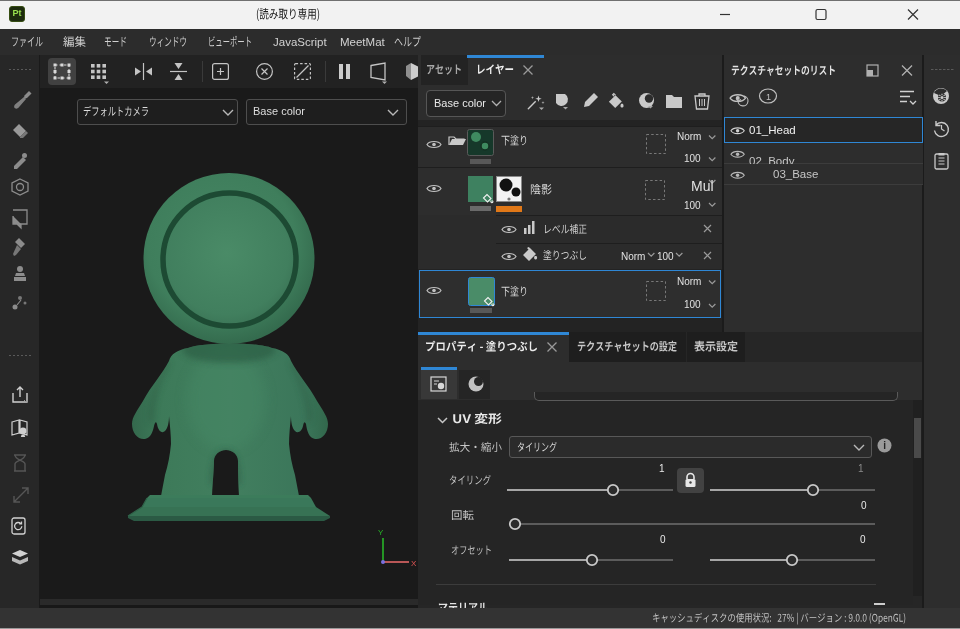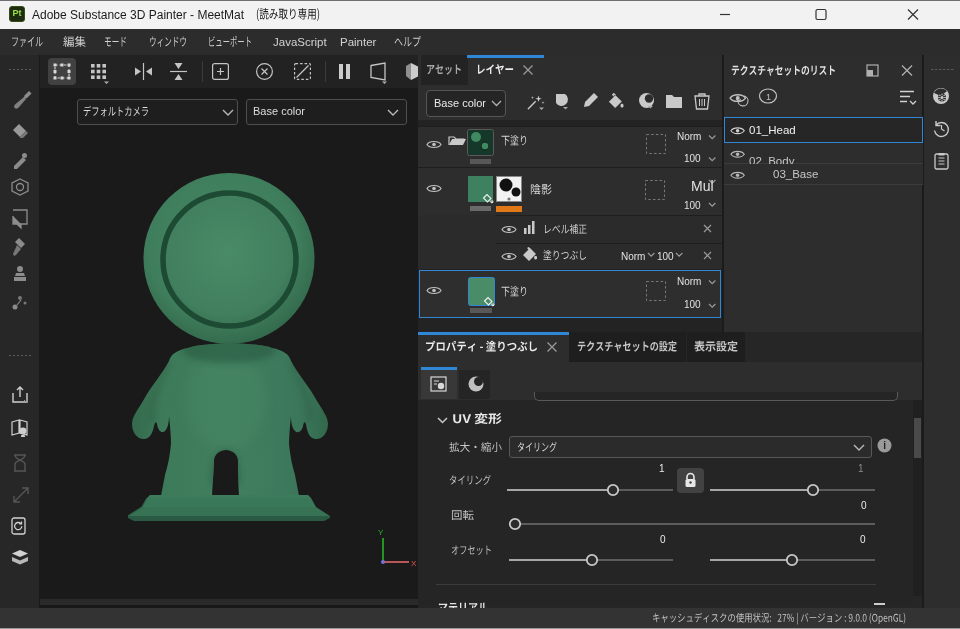--- a/index.html
+++ b/index.html
@@ -4,21 +4,20 @@
 *{box-sizing:border-box;font-family:"Liberation Sans",sans-serif}
 .abs{position:absolute}
 .j{position:absolute;overflow:visible}
 #win{position:relative;width:960px;height:629px;background:#181818;overflow:hidden}
 .lat{position:absolute;white-space:pre;color:#d6d6d6}
 </style></head><body>
 <div id="win">
 <div class="abs" style="left:0;top:0;width:960px;height:29px;background:#f2f2f2;border-top:1px solid #707070"></div>
 <div class="abs" style="left:9px;top:6px;width:16px;height:16px;background:#1d2b0e;border:1px solid #364d12;border-radius:3px"></div>
 <div class="lat" style="left:9px;top:8px;width:16px;text-align:center;font-size:9px;font-weight:bold;color:#99e04e">Pt</div>
-<div class="lat" style="left:32px;top:7.5px;font-size:12px;color:#1b1b1b">Adobe Substance 3D Painter - MeetMat </div>
 <svg class="j" style="left:256px;top:6.5px" width="65" height="17">
       <path transform="translate(0,11.50) scale(0.7669,1)" d="M2.99 2.46Q2.13 1.05 1.64 -0.5Q1.15 -2.04 1.15 -3.88Q1.15 -5.73 1.64 -7.27Q2.13 -8.82 2.99 -10.23L3.69 -9.9Q2.89 -8.57 2.49 -7.02Q2.1 -5.48 2.1 -3.88Q2.1 -2.29 2.49 -0.74Q2.89 0.8 3.69 2.13Z M9.21 -5.7H16.07V-3.49H15.2V-4.93H10.06V-3.49H9.21ZM13.21 -4.1H14.1V-0.34Q14.1 -0.11 14.15 -0.05Q14.2 0.01 14.4 0.01Q14.46 0.01 14.63 0.01Q14.8 0.01 14.98 0.01Q15.15 0.01 15.23 0.01Q15.37 0.01 15.43 -0.1Q15.5 -0.21 15.53 -0.56Q15.56 -0.92 15.58 -1.64Q15.67 -1.57 15.81 -1.49Q15.95 -1.42 16.1 -1.37Q16.25 -1.32 16.37 -1.28Q16.34 -0.44 16.24 0.03Q16.13 0.49 15.91 0.67Q15.69 0.85 15.32 0.85Q15.26 0.85 15.11 0.85Q14.96 0.85 14.8 0.85Q14.63 0.85 14.49 0.85Q14.34 0.85 14.28 0.85Q13.85 0.85 13.62 0.75Q13.39 0.64 13.3 0.38Q13.21 0.12 13.21 -0.34ZM11.06 -4.11H11.94Q11.9 -3.1 11.78 -2.3Q11.65 -1.49 11.36 -0.87Q11.08 -0.25 10.56 0.22Q10.04 0.69 9.2 1.02Q9.16 0.91 9.06 0.77Q8.97 0.63 8.86 0.49Q8.75 0.36 8.66 0.28Q9.41 0.01 9.87 -0.38Q10.33 -0.77 10.58 -1.3Q10.82 -1.84 10.93 -2.53Q11.03 -3.22 11.06 -4.11ZM9.27 -9.37H16.02V-8.58H9.27ZM9.67 -7.41H15.65V-6.62H9.67ZM12.12 -10.51H13.04V-7.01H12.12ZM5.24 -6.72H8.62V-5.97H5.24ZM5.31 -10.06H8.57V-9.31H5.31ZM5.24 -5.05H8.62V-4.3H5.24ZM4.71 -8.42H8.97V-7.64H4.71ZM5.68 -3.36H8.62V0.28H5.68V-0.49H7.83V-2.59H5.68ZM5.22 -3.36H6.02V0.86H5.22Z M19.52 -9.17Q19.76 -9.15 20.01 -9.14Q20.26 -9.13 20.46 -9.13Q20.7 -9.13 21.1 -9.14Q21.49 -9.16 21.91 -9.18Q22.34 -9.2 22.71 -9.22Q23.09 -9.24 23.28 -9.25Q23.46 -9.27 23.62 -9.3Q23.78 -9.34 23.9 -9.38L24.53 -8.88Q24.44 -8.78 24.36 -8.68Q24.28 -8.58 24.2 -8.46Q24 -8.14 23.73 -7.55Q23.45 -6.96 23.14 -6.26Q22.83 -5.57 22.54 -4.92Q22.35 -4.5 22.13 -4.01Q21.92 -3.51 21.69 -3.01Q21.46 -2.5 21.25 -2.07Q21.03 -1.63 20.82 -1.34Q20.49 -0.86 20.11 -0.67Q19.74 -0.47 19.25 -0.47Q18.55 -0.47 18.09 -0.94Q17.63 -1.4 17.63 -2.18Q17.63 -2.89 17.94 -3.49Q18.26 -4.1 18.83 -4.55Q19.4 -5.01 20.2 -5.25Q20.99 -5.5 21.94 -5.5Q22.99 -5.5 23.97 -5.26Q24.95 -5.01 25.81 -4.63Q26.67 -4.25 27.37 -3.83Q28.08 -3.41 28.58 -3.04L28.12 -1.98Q27.57 -2.45 26.87 -2.92Q26.18 -3.39 25.37 -3.78Q24.56 -4.17 23.66 -4.4Q22.76 -4.63 21.79 -4.63Q20.76 -4.63 20.03 -4.29Q19.3 -3.95 18.92 -3.42Q18.54 -2.89 18.54 -2.32Q18.54 -1.9 18.76 -1.68Q18.99 -1.46 19.28 -1.46Q19.5 -1.46 19.68 -1.56Q19.85 -1.66 20.04 -1.9Q20.24 -2.16 20.44 -2.54Q20.63 -2.91 20.83 -3.35Q21.03 -3.79 21.23 -4.24Q21.42 -4.69 21.59 -5.08Q21.85 -5.63 22.11 -6.21Q22.37 -6.8 22.62 -7.35Q22.87 -7.91 23.08 -8.35Q22.9 -8.34 22.55 -8.33Q22.21 -8.31 21.81 -8.29Q21.42 -8.27 21.06 -8.26Q20.7 -8.24 20.49 -8.23Q20.29 -8.21 20.04 -8.19Q19.79 -8.17 19.56 -8.14ZM27.33 -6.43Q27.26 -5.1 27.07 -4.01Q26.87 -2.92 26.45 -2.05Q26.04 -1.18 25.33 -0.48Q24.61 0.21 23.52 0.75L22.7 0.07Q23.8 -0.4 24.49 -1.04Q25.18 -1.68 25.56 -2.43Q25.93 -3.17 26.09 -3.93Q26.26 -4.7 26.31 -5.39Q26.33 -5.67 26.33 -5.97Q26.33 -6.28 26.31 -6.54Z M35.61 -8.78H40.23V-7.86H35.61ZM29.82 -9.72H35.93V-8.84H29.82ZM31.28 -7.18H34.53V-6.32H31.28ZM31.28 -4.58H34.53V-3.73H31.28ZM39.95 -8.78H40.12L40.29 -8.81L40.89 -8.65Q40.59 -6.15 39.88 -4.32Q39.16 -2.48 38.11 -1.22Q37.05 0.04 35.7 0.82Q35.59 0.64 35.42 0.41Q35.24 0.18 35.09 0.06Q36.33 -0.59 37.33 -1.77Q38.33 -2.96 39.01 -4.66Q39.69 -6.36 39.95 -8.56ZM36.75 -7.82Q37.09 -6.01 37.7 -4.46Q38.31 -2.91 39.23 -1.74Q40.16 -0.58 41.44 0.09Q41.34 0.17 41.21 0.31Q41.08 0.45 40.97 0.6Q40.86 0.74 40.79 0.86Q39.43 0.1 38.47 -1.15Q37.51 -2.39 36.88 -4.03Q36.25 -5.68 35.86 -7.64ZM30.79 -9.39H31.69V-1.27H30.79ZM34.14 -9.39H35.05V0.97H34.14ZM29.56 -1.54Q30.18 -1.62 30.99 -1.73Q31.79 -1.84 32.7 -1.97Q33.6 -2.1 34.51 -2.23L34.56 -1.37Q33.27 -1.16 31.99 -0.96Q30.71 -0.75 29.74 -0.61Z M45.96 -9.86Q45.86 -9.52 45.77 -9.06Q45.68 -8.6 45.6 -8.11Q45.52 -7.61 45.46 -7.16Q45.41 -6.71 45.38 -6.38Q45.58 -6.87 45.9 -7.37Q46.23 -7.87 46.68 -8.29Q47.12 -8.7 47.65 -8.97Q48.18 -9.23 48.78 -9.23Q49.61 -9.23 50.25 -8.7Q50.9 -8.17 51.26 -7.21Q51.63 -6.25 51.63 -4.94Q51.63 -3.64 51.24 -2.68Q50.86 -1.73 50.15 -1.07Q49.45 -0.41 48.48 0.01Q47.51 0.42 46.36 0.63L45.76 -0.27Q46.78 -0.43 47.66 -0.74Q48.54 -1.04 49.2 -1.57Q49.86 -2.1 50.23 -2.93Q50.6 -3.75 50.6 -4.92Q50.6 -5.91 50.38 -6.68Q50.16 -7.45 49.72 -7.88Q49.28 -8.32 48.61 -8.32Q48.03 -8.32 47.49 -7.95Q46.94 -7.57 46.5 -6.98Q46.06 -6.38 45.79 -5.7Q45.51 -5.02 45.45 -4.41Q45.41 -4.05 45.41 -3.7Q45.41 -3.34 45.48 -2.87L44.51 -2.8Q44.47 -3.15 44.42 -3.67Q44.38 -4.18 44.38 -4.78Q44.38 -5.23 44.42 -5.77Q44.46 -6.31 44.51 -6.87Q44.57 -7.42 44.64 -7.94Q44.71 -8.45 44.76 -8.83Q44.81 -9.11 44.83 -9.38Q44.85 -9.65 44.86 -9.9Z M54.87 -2.78H66.09V-1.97H54.87ZM55.18 -9.49H65.81V-8.7H55.18ZM62.33 -3.9H63.25V0.01Q63.25 0.4 63.14 0.6Q63.03 0.81 62.72 0.9Q62.41 1 61.88 1.02Q61.35 1.04 60.55 1.04Q60.52 0.84 60.43 0.62Q60.34 0.39 60.24 0.21Q60.66 0.21 61.03 0.22Q61.4 0.23 61.67 0.23Q61.94 0.22 62.05 0.22Q62.22 0.21 62.27 0.16Q62.33 0.11 62.33 -0.02ZM59.97 -10.48H60.9V-4.1H59.97ZM56.78 -1.33 57.47 -1.84Q57.85 -1.6 58.23 -1.3Q58.61 -0.99 58.94 -0.69Q59.27 -0.39 59.47 -0.13L58.73 0.45Q58.54 0.18 58.22 -0.13Q57.89 -0.45 57.52 -0.76Q57.14 -1.08 56.78 -1.33ZM56.98 -5.47V-4.44H63.98V-5.47ZM56.98 -7.15V-6.13H63.98V-7.15ZM56.1 -7.85H64.9V-3.75H56.1Z M69.17 -9.62H77.26V-8.72H69.17ZM69.17 -6.71H77.24V-5.82H69.17ZM69.1 -3.72H77.26V-2.83H69.1ZM68.64 -9.62H69.56V-5.09Q69.56 -4.38 69.5 -3.56Q69.44 -2.75 69.27 -1.92Q69.1 -1.09 68.76 -0.32Q68.42 0.44 67.85 1.06Q67.78 0.97 67.65 0.84Q67.51 0.72 67.37 0.61Q67.23 0.5 67.13 0.45Q67.65 -0.14 67.95 -0.83Q68.26 -1.51 68.4 -2.24Q68.55 -2.97 68.6 -3.7Q68.64 -4.43 68.64 -5.09ZM76.88 -9.62H77.81V-0.28Q77.81 0.18 77.68 0.42Q77.55 0.66 77.24 0.78Q76.93 0.89 76.36 0.92Q75.8 0.94 74.91 0.93Q74.88 0.75 74.78 0.48Q74.68 0.21 74.58 0.02Q75.03 0.04 75.43 0.04Q75.84 0.05 76.14 0.04Q76.43 0.04 76.55 0.04Q76.74 0.03 76.81 -0.04Q76.88 -0.1 76.88 -0.28ZM72.57 -9.28H73.51V0.88H72.57Z M80.46 2.46 79.75 2.13Q80.56 0.8 80.96 -0.74Q81.36 -2.29 81.36 -3.88Q81.36 -5.48 80.96 -7.02Q80.56 -8.57 79.75 -9.9L80.46 -10.23Q81.33 -8.82 81.82 -7.27Q82.31 -5.73 82.31 -3.88Q82.31 -2.04 81.82 -0.5Q81.33 1.05 80.46 2.46Z" fill="#1b1b1b"></path>
     </svg>
 <svg class="abs" style="left:700px;top:0" width="260" height="29">
 <path d="M20 14.5h10" stroke="#333" stroke-width="1.2" fill="none"></path>
 <rect x="116" y="9.5" width="10" height="10" rx="1.5" stroke="#333" stroke-width="1.2" fill="none"></rect>
 <path d="M208 9.5l10 10M218 9.5l-10 10" stroke="#333" stroke-width="1.2" fill="none"></path>
 </svg>
 <div class="abs" style="left:0;top:29px;width:960px;height:26px;background:#2c2c2c"></div>
 <svg class="j" style="left:11px;top:35px" width="33" height="16">
@@ -30,21 +29,21 @@
 <svg class="j" style="left:104px;top:35px" width="24" height="16">
       <path transform="translate(0,11.04) scale(0.6389,1)" d="M2.17 -8.52Q2.41 -8.51 2.68 -8.49Q2.95 -8.47 3.26 -8.47Q3.47 -8.47 3.91 -8.47Q4.34 -8.47 4.91 -8.47Q5.48 -8.47 6.09 -8.47Q6.71 -8.47 7.28 -8.47Q7.86 -8.47 8.3 -8.47Q8.74 -8.47 8.96 -8.47Q9.26 -8.47 9.5 -8.49Q9.75 -8.5 9.95 -8.52V-7.56Q9.74 -7.57 9.51 -7.58Q9.28 -7.59 8.96 -7.59Q8.74 -7.59 8.29 -7.59Q7.83 -7.59 7.23 -7.59Q6.64 -7.59 6.01 -7.59Q5.38 -7.59 4.81 -7.59Q4.24 -7.59 3.83 -7.59Q3.41 -7.59 3.26 -7.59Q2.95 -7.59 2.68 -7.58Q2.41 -7.58 2.17 -7.56ZM5.84 -4.67Q5.84 -4.33 5.84 -3.89Q5.84 -3.46 5.84 -3.03Q5.84 -2.6 5.84 -2.25Q5.84 -1.91 5.84 -1.74Q5.84 -1.29 6.19 -1.04Q6.54 -0.78 7.37 -0.78Q8.22 -0.78 8.99 -0.82Q9.75 -0.86 10.52 -0.94L10.46 0.06Q9.99 0.09 9.47 0.12Q8.94 0.15 8.37 0.16Q7.81 0.18 7.23 0.18Q6.33 0.18 5.8 -0.02Q5.28 -0.22 5.06 -0.59Q4.84 -0.95 4.84 -1.44Q4.84 -1.77 4.84 -2.18Q4.84 -2.59 4.84 -3.04Q4.84 -3.49 4.84 -3.92Q4.84 -4.35 4.84 -4.7Q4.84 -4.85 4.84 -5.17Q4.84 -5.49 4.84 -5.89Q4.84 -6.29 4.84 -6.68Q4.84 -7.08 4.84 -7.4Q4.84 -7.72 4.84 -7.87L5.84 -7.86Q5.84 -7.71 5.84 -7.38Q5.84 -7.05 5.84 -6.63Q5.84 -6.21 5.84 -5.79Q5.84 -5.38 5.84 -5.08Q5.84 -4.77 5.84 -4.67ZM1.38 -5.11Q1.63 -5.1 1.95 -5.08Q2.27 -5.06 2.51 -5.06Q2.7 -5.06 3.15 -5.06Q3.6 -5.06 4.22 -5.06Q4.84 -5.06 5.54 -5.06Q6.25 -5.06 6.94 -5.06Q7.64 -5.06 8.25 -5.06Q8.86 -5.06 9.29 -5.06Q9.72 -5.06 9.89 -5.06Q10.02 -5.06 10.2 -5.07Q10.38 -5.07 10.57 -5.08Q10.75 -5.09 10.88 -5.1L10.89 -4.12Q10.68 -4.14 10.4 -4.15Q10.11 -4.15 9.91 -4.15Q9.74 -4.15 9.3 -4.15Q8.87 -4.15 8.25 -4.15Q7.64 -4.15 6.94 -4.15Q6.24 -4.15 5.53 -4.15Q4.83 -4.15 4.21 -4.15Q3.6 -4.15 3.15 -4.15Q2.7 -4.15 2.51 -4.15Q2.29 -4.15 1.96 -4.14Q1.63 -4.13 1.38 -4.1Z M13.22 -5.2Q13.4 -5.18 13.67 -5.17Q13.93 -5.15 14.25 -5.14Q14.56 -5.13 14.9 -5.13Q15.08 -5.13 15.49 -5.13Q15.89 -5.13 16.43 -5.13Q16.97 -5.13 17.57 -5.13Q18.18 -5.13 18.79 -5.13Q19.4 -5.13 19.94 -5.13Q20.48 -5.13 20.88 -5.13Q21.28 -5.13 21.47 -5.13Q21.92 -5.13 22.25 -5.16Q22.57 -5.18 22.77 -5.2V-4.02Q22.58 -4.04 22.23 -4.06Q21.88 -4.07 21.48 -4.07Q21.29 -4.07 20.88 -4.07Q20.47 -4.07 19.94 -4.07Q19.4 -4.07 18.79 -4.07Q18.18 -4.07 17.58 -4.07Q16.97 -4.07 16.43 -4.07Q15.89 -4.07 15.49 -4.07Q15.09 -4.07 14.9 -4.07Q14.4 -4.07 13.95 -4.06Q13.51 -4.05 13.22 -4.02Z M31.88 -8.63Q32.03 -8.42 32.23 -8.11Q32.43 -7.79 32.63 -7.45Q32.83 -7.12 32.97 -6.83L32.28 -6.51Q32.13 -6.83 31.96 -7.15Q31.79 -7.46 31.6 -7.77Q31.41 -8.08 31.21 -8.34ZM33.32 -9.24Q33.49 -9.03 33.69 -8.72Q33.9 -8.41 34.1 -8.07Q34.31 -7.74 34.45 -7.46L33.78 -7.13Q33.62 -7.45 33.44 -7.76Q33.26 -8.07 33.07 -8.37Q32.87 -8.67 32.67 -8.93ZM27.66 -0.9Q27.66 -1.07 27.66 -1.58Q27.66 -2.08 27.66 -2.78Q27.66 -3.49 27.66 -4.26Q27.66 -5.04 27.66 -5.77Q27.66 -6.51 27.66 -7.07Q27.66 -7.63 27.66 -7.88Q27.66 -8.14 27.64 -8.5Q27.62 -8.85 27.57 -9.13H28.75Q28.72 -8.86 28.69 -8.51Q28.66 -8.15 28.66 -7.88Q28.66 -7.42 28.66 -6.76Q28.66 -6.1 28.66 -5.37Q28.66 -4.63 28.67 -3.9Q28.67 -3.18 28.67 -2.55Q28.67 -1.92 28.67 -1.48Q28.67 -1.04 28.67 -0.9Q28.67 -0.72 28.68 -0.46Q28.68 -0.2 28.71 0.06Q28.73 0.32 28.74 0.52H27.58Q27.62 0.23 27.64 -0.17Q27.66 -0.57 27.66 -0.9ZM28.45 -5.98Q29.04 -5.81 29.76 -5.57Q30.47 -5.32 31.21 -5.04Q31.95 -4.76 32.62 -4.48Q33.29 -4.2 33.79 -3.95L33.37 -2.93Q32.86 -3.21 32.21 -3.5Q31.57 -3.78 30.89 -4.05Q30.21 -4.33 29.58 -4.55Q28.94 -4.77 28.45 -4.92Z" fill="#d2d2d2"></path>
     </svg>
 <svg class="j" style="left:149px;top:35px" width="39" height="16">
       <path transform="translate(0,11.04) scale(0.6333,1)" d="M6.49 -9.61Q6.45 -9.34 6.44 -9.12Q6.42 -8.9 6.42 -8.71Q6.42 -8.57 6.42 -8.27Q6.42 -7.97 6.42 -7.65Q6.42 -7.33 6.42 -7.11H5.41Q5.41 -7.35 5.41 -7.67Q5.41 -7.99 5.41 -8.28Q5.41 -8.57 5.41 -8.71Q5.41 -8.9 5.39 -9.12Q5.38 -9.34 5.34 -9.61ZM10.58 -7.28Q10.54 -7.16 10.49 -6.94Q10.44 -6.73 10.41 -6.56Q10.35 -6.2 10.25 -5.76Q10.15 -5.31 10.01 -4.83Q9.86 -4.35 9.67 -3.87Q9.47 -3.39 9.23 -2.96Q8.78 -2.18 8.09 -1.51Q7.4 -0.85 6.49 -0.36Q5.58 0.13 4.48 0.44L3.7 -0.46Q4 -0.5 4.33 -0.59Q4.66 -0.69 4.94 -0.79Q5.55 -0.98 6.16 -1.33Q6.77 -1.69 7.3 -2.17Q7.83 -2.65 8.2 -3.21Q8.52 -3.72 8.76 -4.33Q8.99 -4.95 9.14 -5.57Q9.28 -6.19 9.34 -6.7H2.63Q2.63 -6.51 2.63 -6.21Q2.63 -5.91 2.63 -5.58Q2.63 -5.25 2.63 -4.97Q2.63 -4.7 2.63 -4.56Q2.63 -4.4 2.64 -4.19Q2.66 -3.98 2.67 -3.85H1.63Q1.65 -4.01 1.66 -4.22Q1.67 -4.44 1.67 -4.61Q1.67 -4.76 1.67 -5.04Q1.67 -5.32 1.67 -5.65Q1.67 -5.98 1.67 -6.27Q1.67 -6.56 1.67 -6.72Q1.67 -6.91 1.66 -7.18Q1.66 -7.45 1.63 -7.64Q1.89 -7.62 2.16 -7.61Q2.43 -7.59 2.75 -7.59H9.11Q9.45 -7.59 9.63 -7.62Q9.82 -7.65 9.93 -7.69Z M13.46 -3.09Q14.26 -3.28 15.07 -3.6Q15.88 -3.91 16.59 -4.26Q17.3 -4.61 17.79 -4.91Q18.36 -5.25 18.9 -5.68Q19.43 -6.11 19.89 -6.54Q20.34 -6.97 20.64 -7.35L21.39 -6.63Q21.05 -6.26 20.54 -5.81Q20.03 -5.36 19.43 -4.92Q18.83 -4.47 18.2 -4.09Q17.82 -3.86 17.33 -3.61Q16.84 -3.36 16.28 -3.11Q15.73 -2.86 15.12 -2.62Q14.52 -2.39 13.93 -2.2ZM17.68 -4.37 18.67 -4.61V-0.11Q18.67 0.06 18.68 0.27Q18.69 0.48 18.7 0.66Q18.71 0.83 18.73 0.93H17.63Q17.64 0.83 17.65 0.66Q17.66 0.48 17.67 0.27Q17.68 0.06 17.68 -0.11Z M26.72 -8.79Q27.04 -8.58 27.46 -8.26Q27.88 -7.95 28.32 -7.59Q28.76 -7.23 29.15 -6.9Q29.54 -6.57 29.78 -6.31L29.03 -5.55Q28.8 -5.79 28.44 -6.12Q28.08 -6.46 27.65 -6.82Q27.22 -7.18 26.8 -7.51Q26.38 -7.84 26.04 -8.06ZM25.7 -0.75Q26.74 -0.91 27.62 -1.19Q28.49 -1.46 29.21 -1.81Q29.92 -2.16 30.49 -2.51Q31.42 -3.09 32.2 -3.84Q32.97 -4.59 33.56 -5.39Q34.15 -6.19 34.5 -6.93L35.08 -5.9Q34.67 -5.16 34.07 -4.39Q33.47 -3.62 32.71 -2.92Q31.96 -2.21 31.04 -1.64Q30.45 -1.26 29.73 -0.9Q29.02 -0.54 28.17 -0.25Q27.33 0.05 26.32 0.23Z M43.88 -8.63Q44.03 -8.42 44.23 -8.11Q44.43 -7.79 44.63 -7.45Q44.83 -7.12 44.97 -6.83L44.28 -6.51Q44.13 -6.83 43.96 -7.15Q43.79 -7.46 43.6 -7.77Q43.41 -8.08 43.21 -8.34ZM45.32 -9.24Q45.49 -9.03 45.69 -8.72Q45.9 -8.41 46.1 -8.07Q46.31 -7.74 46.45 -7.46L45.78 -7.13Q45.62 -7.45 45.44 -7.76Q45.26 -8.07 45.07 -8.37Q44.87 -8.67 44.67 -8.93ZM39.66 -0.9Q39.66 -1.07 39.66 -1.58Q39.66 -2.08 39.66 -2.78Q39.66 -3.49 39.66 -4.26Q39.66 -5.04 39.66 -5.77Q39.66 -6.51 39.66 -7.07Q39.66 -7.63 39.66 -7.88Q39.66 -8.14 39.64 -8.5Q39.62 -8.85 39.57 -9.13H40.75Q40.72 -8.86 40.69 -8.51Q40.66 -8.15 40.66 -7.88Q40.66 -7.42 40.66 -6.76Q40.66 -6.1 40.66 -5.37Q40.66 -4.63 40.67 -3.9Q40.67 -3.18 40.67 -2.55Q40.67 -1.92 40.67 -1.48Q40.67 -1.04 40.67 -0.9Q40.67 -0.72 40.68 -0.46Q40.68 -0.2 40.71 0.06Q40.73 0.32 40.74 0.52H39.58Q39.62 0.23 39.64 -0.17Q39.66 -0.57 39.66 -0.9ZM40.45 -5.98Q41.04 -5.81 41.76 -5.57Q42.47 -5.32 43.21 -5.04Q43.95 -4.76 44.62 -4.48Q45.29 -4.2 45.79 -3.95L45.37 -2.93Q44.86 -3.21 44.21 -3.5Q43.57 -3.78 42.89 -4.05Q42.21 -4.33 41.58 -4.55Q40.94 -4.77 40.45 -4.92Z M54.49 -9.61Q54.45 -9.34 54.44 -9.12Q54.42 -8.9 54.42 -8.71Q54.42 -8.57 54.42 -8.27Q54.42 -7.97 54.42 -7.65Q54.42 -7.33 54.42 -7.11H53.41Q53.41 -7.35 53.41 -7.67Q53.41 -7.99 53.41 -8.28Q53.41 -8.57 53.41 -8.71Q53.41 -8.9 53.39 -9.12Q53.38 -9.34 53.34 -9.61ZM58.58 -7.28Q58.54 -7.16 58.49 -6.94Q58.44 -6.73 58.41 -6.56Q58.35 -6.2 58.25 -5.76Q58.15 -5.31 58.01 -4.83Q57.86 -4.35 57.67 -3.87Q57.47 -3.39 57.23 -2.96Q56.78 -2.18 56.09 -1.51Q55.4 -0.85 54.49 -0.36Q53.58 0.13 52.48 0.44L51.7 -0.46Q52 -0.5 52.33 -0.59Q52.66 -0.69 52.94 -0.79Q53.55 -0.98 54.16 -1.33Q54.77 -1.69 55.3 -2.17Q55.83 -2.65 56.2 -3.21Q56.52 -3.72 56.76 -4.33Q56.99 -4.95 57.14 -5.57Q57.28 -6.19 57.34 -6.7H50.63Q50.63 -6.51 50.63 -6.21Q50.63 -5.91 50.63 -5.58Q50.63 -5.25 50.63 -4.97Q50.63 -4.7 50.63 -4.56Q50.63 -4.4 50.64 -4.19Q50.66 -3.98 50.67 -3.85H49.63Q49.65 -4.01 49.66 -4.22Q49.67 -4.44 49.67 -4.61Q49.67 -4.76 49.67 -5.04Q49.67 -5.32 49.67 -5.65Q49.67 -5.98 49.67 -6.27Q49.67 -6.56 49.67 -6.72Q49.67 -6.91 49.66 -7.18Q49.66 -7.45 49.63 -7.64Q49.89 -7.62 50.16 -7.61Q50.43 -7.59 50.75 -7.59H57.11Q57.45 -7.59 57.63 -7.62Q57.82 -7.65 57.93 -7.69Z" fill="#d2d2d2"></path>
     </svg>
 <svg class="j" style="left:208px;top:35px" width="45" height="16">
       <path transform="translate(0,11.04) scale(0.6111,1)" d="M8.74 -9.4Q8.89 -9.19 9.07 -8.9Q9.25 -8.6 9.42 -8.3Q9.59 -8 9.72 -7.76L9.07 -7.47Q8.89 -7.83 8.62 -8.31Q8.34 -8.79 8.1 -9.13ZM10.05 -9.88Q10.22 -9.66 10.4 -9.36Q10.59 -9.07 10.77 -8.77Q10.95 -8.48 11.06 -8.25L10.41 -7.96Q10.22 -8.36 9.95 -8.81Q9.68 -9.27 9.42 -9.61ZM3.35 -9Q3.33 -8.79 3.31 -8.54Q3.28 -8.28 3.28 -8.03Q3.28 -7.88 3.28 -7.41Q3.28 -6.95 3.28 -6.3Q3.28 -5.66 3.28 -4.95Q3.28 -4.24 3.28 -3.58Q3.28 -2.92 3.28 -2.42Q3.28 -1.91 3.28 -1.69Q3.28 -1.24 3.49 -1.06Q3.69 -0.89 4.12 -0.8Q4.41 -0.76 4.84 -0.74Q5.27 -0.71 5.71 -0.71Q6.19 -0.71 6.74 -0.73Q7.3 -0.75 7.87 -0.8Q8.43 -0.85 8.94 -0.92Q9.45 -1 9.82 -1.1V0Q9.3 0.08 8.58 0.13Q7.85 0.19 7.09 0.22Q6.32 0.25 5.66 0.25Q5.13 0.25 4.62 0.22Q4.12 0.2 3.74 0.14Q3.05 0.01 2.68 -0.35Q2.31 -0.7 2.31 -1.43Q2.31 -1.72 2.31 -2.27Q2.31 -2.81 2.31 -3.51Q2.31 -4.2 2.31 -4.93Q2.31 -5.65 2.31 -6.3Q2.31 -6.94 2.31 -7.41Q2.31 -7.87 2.31 -8.03Q2.31 -8.18 2.3 -8.35Q2.29 -8.52 2.28 -8.69Q2.26 -8.87 2.23 -9ZM2.84 -5.22Q3.38 -5.34 4.04 -5.51Q4.69 -5.68 5.37 -5.89Q6.05 -6.1 6.69 -6.33Q7.33 -6.55 7.85 -6.78Q8.12 -6.9 8.39 -7.03Q8.65 -7.17 8.91 -7.33L9.33 -6.36Q9.07 -6.26 8.77 -6.13Q8.46 -6 8.19 -5.89Q7.63 -5.66 6.94 -5.43Q6.25 -5.19 5.52 -4.97Q4.78 -4.74 4.1 -4.55Q3.41 -4.36 2.85 -4.22Z M20.84 -5.71Q20.82 -5.63 20.79 -5.52Q20.77 -5.42 20.76 -5.34Q20.73 -5.07 20.67 -4.6Q20.6 -4.13 20.52 -3.56Q20.44 -3 20.35 -2.44Q20.27 -1.88 20.2 -1.42Q20.13 -0.96 20.08 -0.71H19.07Q19.11 -0.91 19.18 -1.34Q19.25 -1.76 19.34 -2.3Q19.42 -2.84 19.5 -3.39Q19.57 -3.94 19.63 -4.39Q19.68 -4.84 19.69 -5.07Q19.46 -5.07 19.05 -5.07Q18.63 -5.07 18.13 -5.07Q17.63 -5.07 17.15 -5.07Q16.67 -5.07 16.33 -5.07Q15.98 -5.07 15.88 -5.07Q15.62 -5.07 15.38 -5.06Q15.14 -5.05 14.91 -5.04V-6.04Q15.06 -6.03 15.22 -6.01Q15.38 -6 15.55 -5.99Q15.72 -5.98 15.87 -5.98Q16.01 -5.98 16.36 -5.98Q16.7 -5.98 17.16 -5.98Q17.61 -5.98 18.08 -5.98Q18.54 -5.98 18.93 -5.98Q19.31 -5.98 19.51 -5.98Q19.61 -5.98 19.73 -5.99Q19.85 -6 19.96 -6.02Q20.06 -6.04 20.11 -6.06ZM13.78 -1.09Q14.01 -1.08 14.26 -1.06Q14.51 -1.04 14.78 -1.04Q14.94 -1.04 15.44 -1.04Q15.93 -1.04 16.62 -1.04Q17.31 -1.04 18.06 -1.04Q18.81 -1.04 19.5 -1.04Q20.18 -1.04 20.68 -1.04Q21.17 -1.04 21.33 -1.04Q21.52 -1.04 21.8 -1.05Q22.08 -1.06 22.27 -1.08V-0.11Q22.16 -0.12 22 -0.12Q21.83 -0.13 21.66 -0.13Q21.49 -0.13 21.36 -0.13Q21.19 -0.13 20.69 -0.13Q20.18 -0.13 19.49 -0.13Q18.8 -0.13 18.04 -0.13Q17.28 -0.13 16.6 -0.13Q15.91 -0.13 15.42 -0.13Q14.93 -0.13 14.78 -0.13Q14.51 -0.13 14.28 -0.12Q14.06 -0.12 13.78 -0.1Z M25.22 -5.2Q25.4 -5.18 25.67 -5.17Q25.93 -5.15 26.25 -5.14Q26.56 -5.13 26.9 -5.13Q27.08 -5.13 27.49 -5.13Q27.89 -5.13 28.43 -5.13Q28.97 -5.13 29.57 -5.13Q30.18 -5.13 30.79 -5.13Q31.4 -5.13 31.94 -5.13Q32.48 -5.13 32.88 -5.13Q33.28 -5.13 33.47 -5.13Q33.92 -5.13 34.25 -5.16Q34.57 -5.18 34.77 -5.2V-4.02Q34.58 -4.04 34.23 -4.06Q33.88 -4.07 33.48 -4.07Q33.29 -4.07 32.88 -4.07Q32.47 -4.07 31.94 -4.07Q31.4 -4.07 30.79 -4.07Q30.18 -4.07 29.58 -4.07Q28.97 -4.07 28.43 -4.07Q27.89 -4.07 27.49 -4.07Q27.09 -4.07 26.9 -4.07Q26.4 -4.07 25.95 -4.06Q25.51 -4.05 25.22 -4.02Z M45.06 -8.87Q45.06 -8.55 45.28 -8.32Q45.5 -8.1 45.82 -8.1Q46.14 -8.1 46.37 -8.32Q46.59 -8.55 46.59 -8.87Q46.59 -9.19 46.37 -9.41Q46.14 -9.64 45.82 -9.64Q45.5 -9.64 45.28 -9.41Q45.06 -9.19 45.06 -8.87ZM44.51 -8.87Q44.51 -9.23 44.69 -9.53Q44.86 -9.83 45.16 -10.01Q45.46 -10.19 45.82 -10.19Q46.19 -10.19 46.48 -10.01Q46.78 -9.83 46.96 -9.53Q47.14 -9.23 47.14 -8.87Q47.14 -8.51 46.96 -8.21Q46.78 -7.91 46.48 -7.73Q46.19 -7.56 45.82 -7.56Q45.46 -7.56 45.16 -7.73Q44.86 -7.91 44.69 -8.21Q44.51 -8.51 44.51 -8.87ZM42.5 -9.25Q42.49 -9.16 42.47 -9.01Q42.45 -8.86 42.44 -8.69Q42.43 -8.52 42.43 -8.39Q42.43 -8.08 42.43 -7.67Q42.43 -7.26 42.43 -6.86Q42.43 -6.46 42.43 -6.17Q42.43 -5.93 42.43 -5.47Q42.43 -5.01 42.43 -4.44Q42.43 -3.87 42.43 -3.26Q42.43 -2.65 42.43 -2.09Q42.43 -1.53 42.43 -1.09Q42.43 -0.66 42.43 -0.44Q42.43 0.03 42.19 0.27Q41.95 0.51 41.4 0.51Q41.15 0.51 40.84 0.5Q40.54 0.49 40.24 0.47Q39.94 0.45 39.69 0.43L39.61 -0.53Q40 -0.45 40.38 -0.42Q40.76 -0.39 40.99 -0.39Q41.24 -0.39 41.35 -0.5Q41.45 -0.61 41.46 -0.85Q41.46 -1.01 41.46 -1.42Q41.46 -1.83 41.46 -2.38Q41.46 -2.93 41.46 -3.54Q41.46 -4.14 41.46 -4.68Q41.46 -5.23 41.46 -5.63Q41.46 -6.02 41.46 -6.17Q41.46 -6.38 41.46 -6.78Q41.46 -7.19 41.46 -7.64Q41.46 -8.09 41.46 -8.4Q41.46 -8.6 41.43 -8.86Q41.41 -9.12 41.38 -9.25ZM37.11 -7.23Q37.36 -7.2 37.6 -7.18Q37.84 -7.16 38.12 -7.16Q38.27 -7.16 38.71 -7.16Q39.16 -7.16 39.79 -7.16Q40.42 -7.16 41.14 -7.16Q41.86 -7.16 42.58 -7.16Q43.31 -7.16 43.94 -7.16Q44.56 -7.16 45.01 -7.16Q45.45 -7.16 45.6 -7.16Q45.81 -7.16 46.08 -7.18Q46.36 -7.19 46.58 -7.22V-6.23Q46.35 -6.24 46.09 -6.25Q45.83 -6.25 45.61 -6.25Q45.46 -6.25 45.02 -6.25Q44.58 -6.25 43.95 -6.25Q43.32 -6.25 42.6 -6.25Q41.88 -6.25 41.16 -6.25Q40.44 -6.25 39.81 -6.25Q39.17 -6.25 38.73 -6.25Q38.29 -6.25 38.13 -6.25Q37.86 -6.25 37.6 -6.24Q37.35 -6.24 37.11 -6.21ZM39.87 -4.4Q39.67 -4.02 39.39 -3.56Q39.11 -3.1 38.78 -2.64Q38.45 -2.19 38.13 -1.79Q37.81 -1.39 37.56 -1.11L36.73 -1.67Q37.03 -1.95 37.36 -2.33Q37.68 -2.72 38 -3.15Q38.31 -3.59 38.58 -4.01Q38.84 -4.44 39.02 -4.81ZM44.88 -4.8Q45.12 -4.51 45.4 -4.12Q45.69 -3.72 45.98 -3.27Q46.27 -2.83 46.52 -2.41Q46.77 -1.99 46.95 -1.66L46.07 -1.17Q45.9 -1.53 45.65 -1.96Q45.4 -2.39 45.13 -2.84Q44.85 -3.28 44.57 -3.68Q44.3 -4.08 44.06 -4.36Z M49.22 -5.2Q49.4 -5.18 49.67 -5.17Q49.93 -5.15 50.25 -5.14Q50.56 -5.13 50.9 -5.13Q51.08 -5.13 51.49 -5.13Q51.89 -5.13 52.43 -5.13Q52.97 -5.13 53.57 -5.13Q54.18 -5.13 54.79 -5.13Q55.4 -5.13 55.94 -5.13Q56.48 -5.13 56.88 -5.13Q57.28 -5.13 57.47 -5.13Q57.92 -5.13 58.25 -5.16Q58.57 -5.18 58.77 -5.2V-4.02Q58.58 -4.04 58.23 -4.06Q57.88 -4.07 57.48 -4.07Q57.29 -4.07 56.88 -4.07Q56.47 -4.07 55.94 -4.07Q55.4 -4.07 54.79 -4.07Q54.18 -4.07 53.58 -4.07Q52.97 -4.07 52.43 -4.07Q51.89 -4.07 51.49 -4.07Q51.09 -4.07 50.9 -4.07Q50.4 -4.07 49.95 -4.06Q49.51 -4.05 49.22 -4.02Z M64.04 -1.06Q64.04 -1.23 64.04 -1.73Q64.04 -2.24 64.04 -2.94Q64.04 -3.64 64.04 -4.42Q64.04 -5.2 64.04 -5.93Q64.04 -6.66 64.04 -7.22Q64.04 -7.79 64.04 -8.04Q64.04 -8.29 64.02 -8.65Q64 -9.01 63.95 -9.29H65.13Q65.1 -9.02 65.07 -8.66Q65.05 -8.31 65.05 -8.04Q65.05 -7.57 65.05 -6.92Q65.05 -6.26 65.05 -5.53Q65.05 -4.79 65.05 -4.06Q65.05 -3.33 65.05 -2.71Q65.05 -2.08 65.05 -1.64Q65.05 -1.2 65.05 -1.06Q65.05 -0.87 65.06 -0.61Q65.07 -0.35 65.09 -0.1Q65.11 0.16 65.13 0.36H63.97Q64 0.07 64.02 -0.33Q64.04 -0.73 64.04 -1.06ZM64.83 -6.14Q65.43 -5.97 66.14 -5.72Q66.86 -5.48 67.6 -5.2Q68.33 -4.92 69 -4.64Q69.67 -4.35 70.17 -4.11L69.75 -3.09Q69.24 -3.37 68.59 -3.65Q67.95 -3.94 67.27 -4.21Q66.59 -4.48 65.96 -4.71Q65.32 -4.93 64.83 -5.08Z" fill="#d2d2d2"></path>
     </svg>
 <div class="lat" style="left:273px;top:35.5px;font-size:11.5px;color:#d2d2d2">JavaScript</div>
-<div class="lat" style="left:340px;top:35.5px;font-size:11.5px;color:#d2d2d2">Painter</div>
+<div class="lat" style="left:340px;top:35.5px;font-size:11.5px;color:#d2d2d2">MeetMat</div>
 <svg class="j" style="left:394px;top:35px" width="28" height="16">
       <path transform="translate(0,11.04) scale(0.7500,1)" d="M0.74 -3.38Q0.98 -3.58 1.17 -3.76Q1.36 -3.94 1.59 -4.18Q1.81 -4.4 2.09 -4.73Q2.38 -5.07 2.71 -5.46Q3.03 -5.85 3.36 -6.25Q3.68 -6.65 3.96 -6.98Q4.44 -7.54 4.91 -7.61Q5.37 -7.68 5.99 -7.09Q6.35 -6.76 6.79 -6.31Q7.23 -5.86 7.66 -5.41Q8.1 -4.95 8.44 -4.58Q8.85 -4.15 9.36 -3.61Q9.86 -3.07 10.39 -2.5Q10.92 -1.93 11.38 -1.43L10.55 -0.56Q10.13 -1.08 9.65 -1.64Q9.17 -2.19 8.71 -2.73Q8.25 -3.26 7.87 -3.69Q7.61 -3.99 7.29 -4.34Q6.96 -4.69 6.64 -5.04Q6.31 -5.38 6.03 -5.68Q5.74 -5.98 5.55 -6.16Q5.2 -6.5 4.98 -6.47Q4.76 -6.45 4.45 -6.07Q4.24 -5.81 3.96 -5.46Q3.68 -5.1 3.38 -4.72Q3.08 -4.34 2.81 -3.99Q2.53 -3.64 2.33 -3.39Q2.15 -3.16 1.96 -2.91Q1.78 -2.65 1.64 -2.47Z M18.29 -0.25Q18.32 -0.39 18.34 -0.57Q18.37 -0.75 18.37 -0.93Q18.37 -1.04 18.37 -1.45Q18.37 -1.86 18.37 -2.46Q18.37 -3.05 18.37 -3.75Q18.37 -4.44 18.37 -5.15Q18.37 -5.85 18.37 -6.46Q18.37 -7.07 18.37 -7.51Q18.37 -7.95 18.37 -8.12Q18.37 -8.46 18.34 -8.69Q18.31 -8.93 18.3 -9.01H19.41Q19.4 -8.93 19.38 -8.69Q19.36 -8.45 19.36 -8.11Q19.36 -7.95 19.36 -7.52Q19.36 -7.09 19.36 -6.48Q19.36 -5.88 19.36 -5.19Q19.36 -4.5 19.36 -3.83Q19.36 -3.16 19.36 -2.59Q19.36 -2.02 19.36 -1.64Q19.36 -1.27 19.36 -1.19Q19.91 -1.45 20.55 -1.88Q21.19 -2.31 21.79 -2.89Q22.4 -3.47 22.85 -4.14L23.43 -3.32Q22.91 -2.62 22.22 -1.99Q21.53 -1.36 20.78 -0.85Q20.04 -0.35 19.34 0Q19.19 0.08 19.09 0.15Q18.99 0.22 18.92 0.27ZM12.79 -0.31Q13.55 -0.85 14.08 -1.62Q14.61 -2.39 14.88 -3.26Q15.01 -3.68 15.08 -4.29Q15.16 -4.9 15.19 -5.59Q15.22 -6.27 15.23 -6.93Q15.23 -7.59 15.23 -8.09Q15.23 -8.36 15.21 -8.57Q15.19 -8.77 15.15 -8.96H16.26Q16.25 -8.9 16.24 -8.76Q16.22 -8.62 16.21 -8.45Q16.2 -8.28 16.2 -8.1Q16.2 -7.6 16.19 -6.92Q16.17 -6.24 16.14 -5.5Q16.1 -4.76 16.03 -4.11Q15.96 -3.45 15.83 -3Q15.56 -2.04 15.01 -1.18Q14.45 -0.33 13.7 0.29Z M33.67 -8.62Q33.67 -8.29 33.9 -8.06Q34.13 -7.83 34.45 -7.83Q34.78 -7.83 35.02 -8.06Q35.25 -8.29 35.25 -8.62Q35.25 -8.95 35.02 -9.18Q34.78 -9.42 34.45 -9.42Q34.13 -9.42 33.9 -9.18Q33.67 -8.95 33.67 -8.62ZM33.11 -8.62Q33.11 -8.99 33.3 -9.3Q33.48 -9.6 33.78 -9.79Q34.08 -9.97 34.45 -9.97Q34.83 -9.97 35.13 -9.79Q35.44 -9.6 35.62 -9.3Q35.8 -8.99 35.8 -8.62Q35.8 -8.25 35.62 -7.94Q35.44 -7.64 35.13 -7.46Q34.83 -7.28 34.45 -7.28Q34.08 -7.28 33.78 -7.46Q33.48 -7.64 33.3 -7.94Q33.11 -8.25 33.11 -8.62ZM34.15 -7.81Q34.09 -7.69 34.05 -7.54Q34.01 -7.39 33.97 -7.21Q33.88 -6.74 33.72 -6.17Q33.57 -5.59 33.34 -4.99Q33.12 -4.38 32.83 -3.82Q32.54 -3.25 32.18 -2.79Q31.64 -2.09 30.96 -1.49Q30.28 -0.89 29.42 -0.41Q28.56 0.08 27.46 0.42L26.65 -0.47Q27.81 -0.77 28.67 -1.2Q29.53 -1.63 30.18 -2.18Q30.82 -2.72 31.32 -3.36Q31.75 -3.91 32.07 -4.6Q32.39 -5.29 32.6 -5.99Q32.81 -6.7 32.89 -7.27Q32.72 -7.27 32.25 -7.27Q31.79 -7.27 31.15 -7.27Q30.52 -7.27 29.82 -7.27Q29.13 -7.27 28.5 -7.27Q27.86 -7.27 27.4 -7.27Q26.93 -7.27 26.76 -7.27Q26.4 -7.27 26.1 -7.26Q25.8 -7.25 25.56 -7.23V-8.3Q25.73 -8.28 25.93 -8.26Q26.13 -8.24 26.35 -8.23Q26.57 -8.22 26.76 -8.22Q26.91 -8.22 27.28 -8.22Q27.64 -8.22 28.16 -8.22Q28.67 -8.22 29.25 -8.22Q29.83 -8.22 30.4 -8.22Q30.98 -8.22 31.47 -8.22Q31.97 -8.22 32.32 -8.22Q32.67 -8.22 32.78 -8.22Q32.92 -8.22 33.09 -8.23Q33.26 -8.24 33.42 -8.28Z" fill="#d2d2d2"></path>
     </svg>
 <div class="abs" style="left:0;top:55px;width:40px;height:553px;background:#272727;border-right:1px solid #1a1a1a"></div>
 <div class="abs" style="left:40px;top:55px;width:378px;height:33px;background:#222222"></div>
 <div class="abs" style="left:40px;top:88px;width:378px;height:517px;background:#1a1a1a"></div>
 <div class="abs" style="left:40px;top:599px;width:378px;height:6px;background:#2a2a2a"></div>
 <div class="abs" style="left:418px;top:55px;width:304px;height:277px;background:#2d2d2d"></div>
 <div class="abs" style="left:722px;top:55px;width:2px;height:277px;background:#1b1b1b"></div>
 <div class="abs" style="left:724px;top:55px;width:200px;height:277px;background:#2d2d2d"></div>

